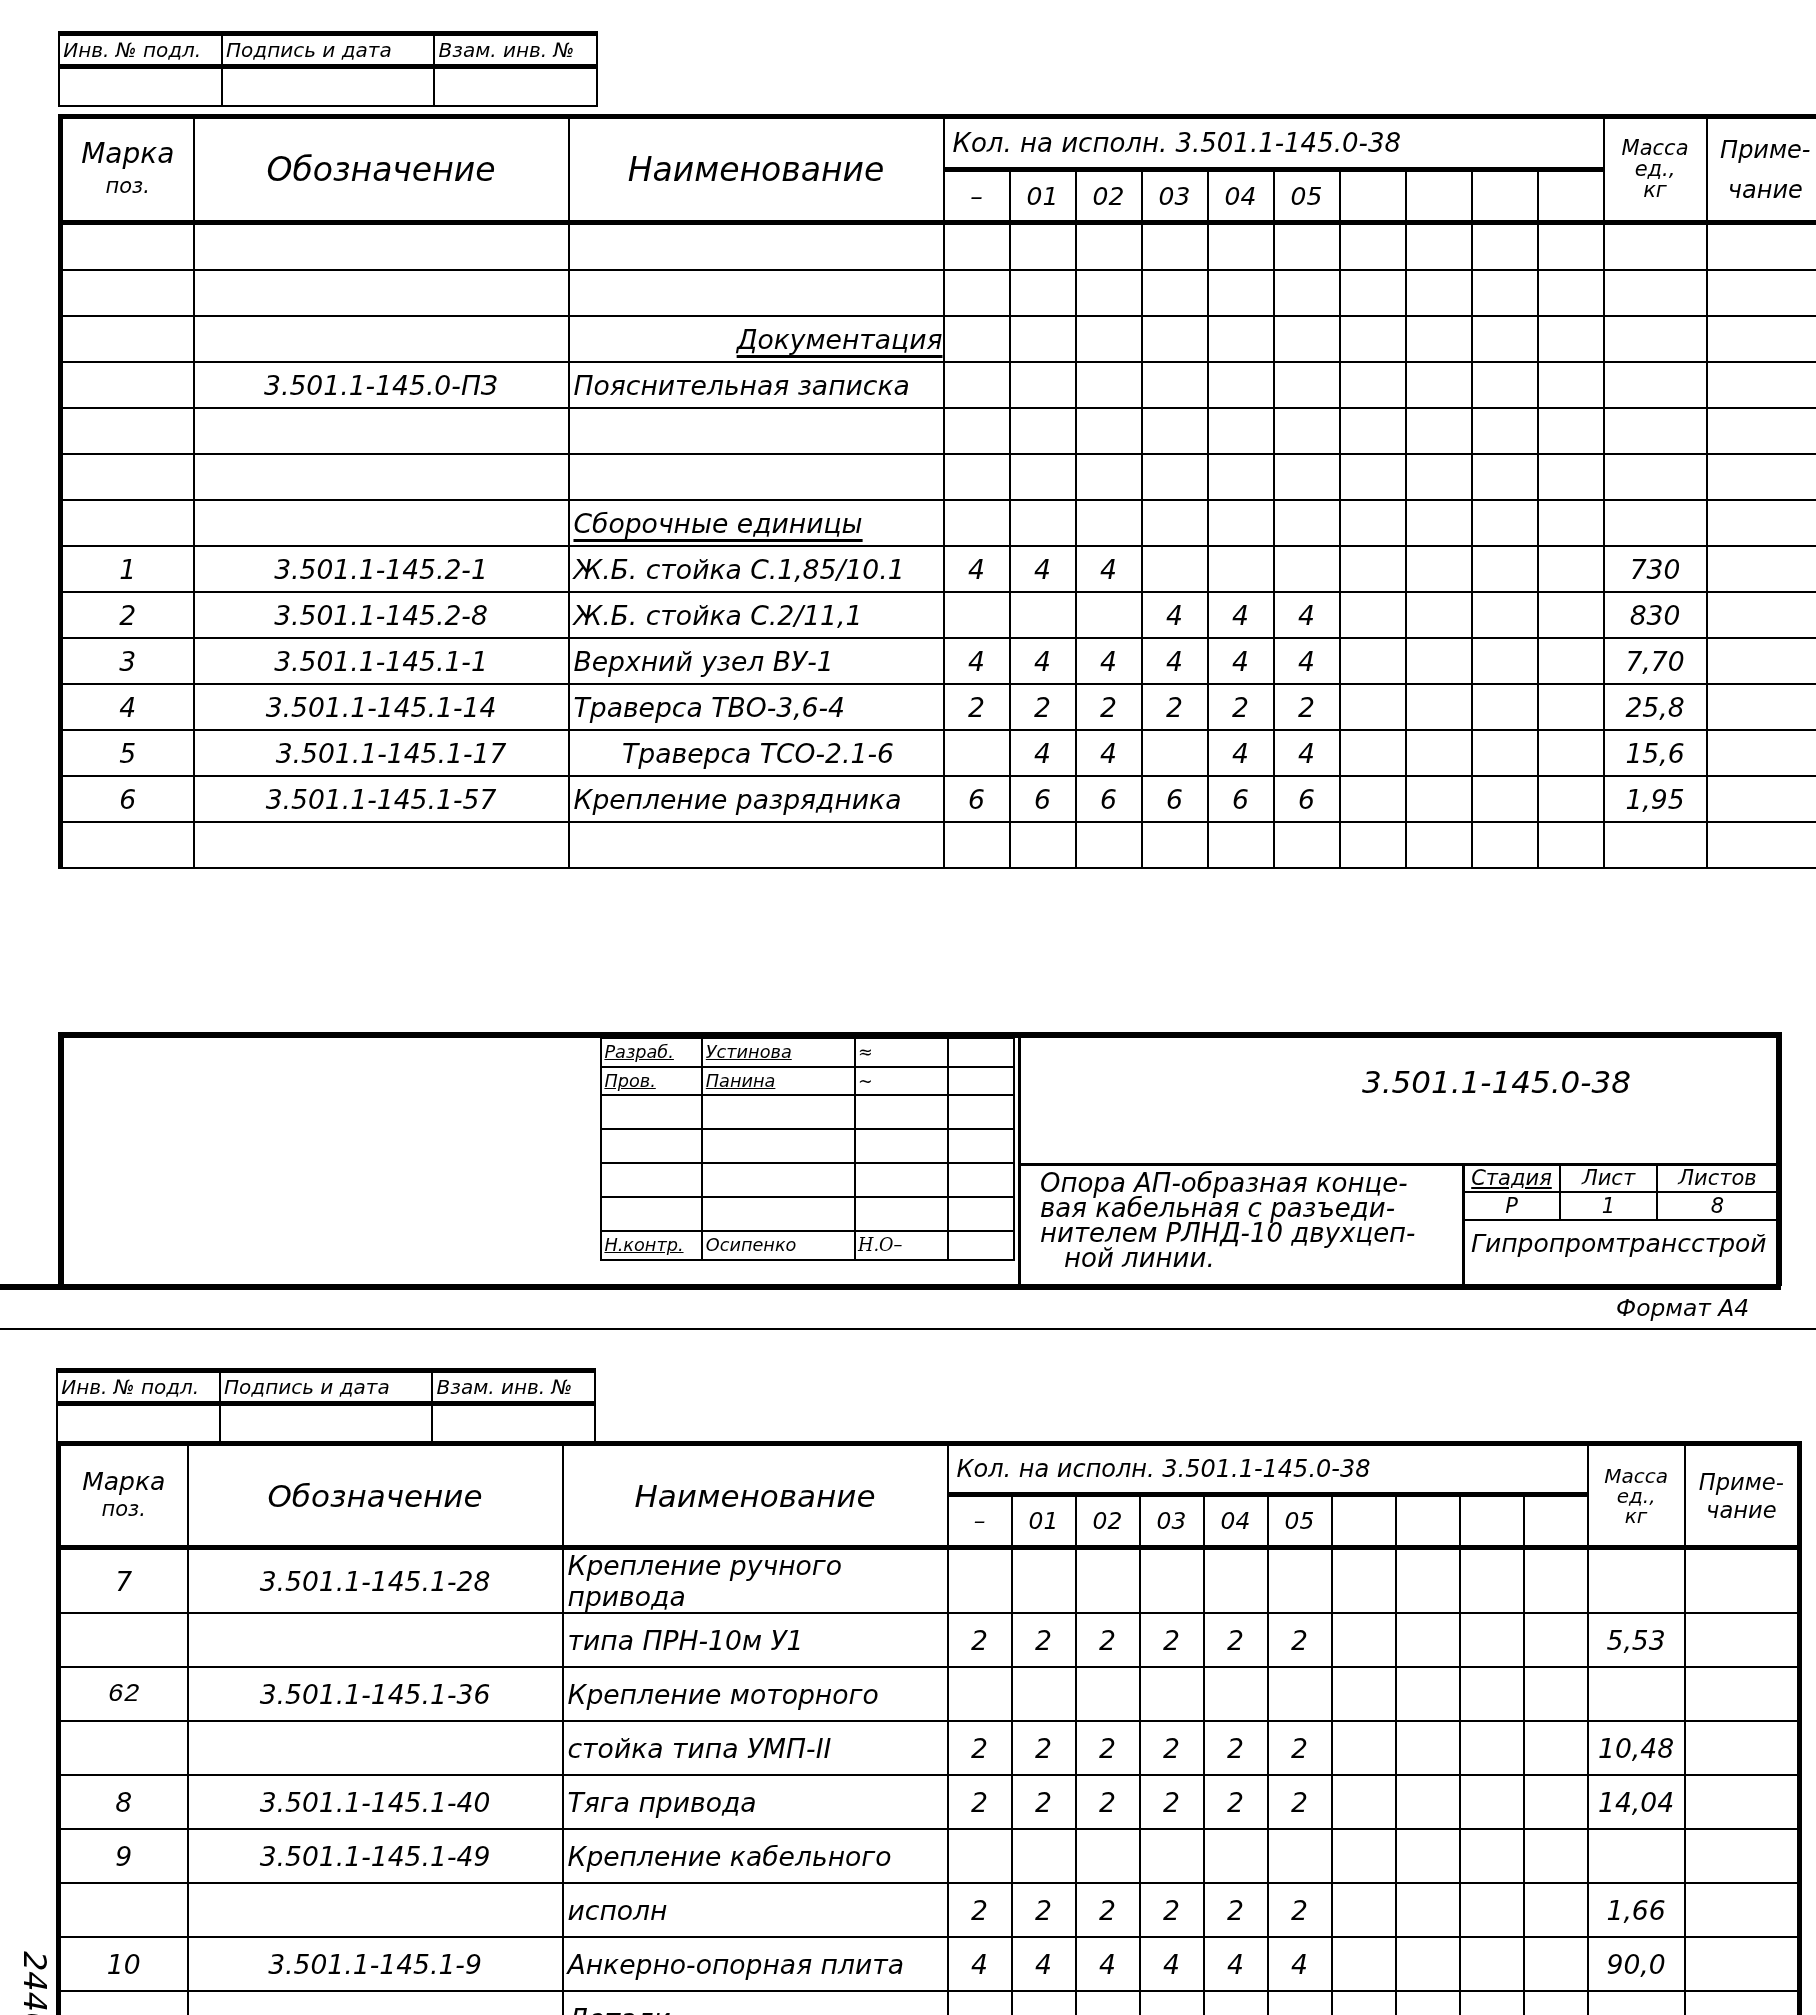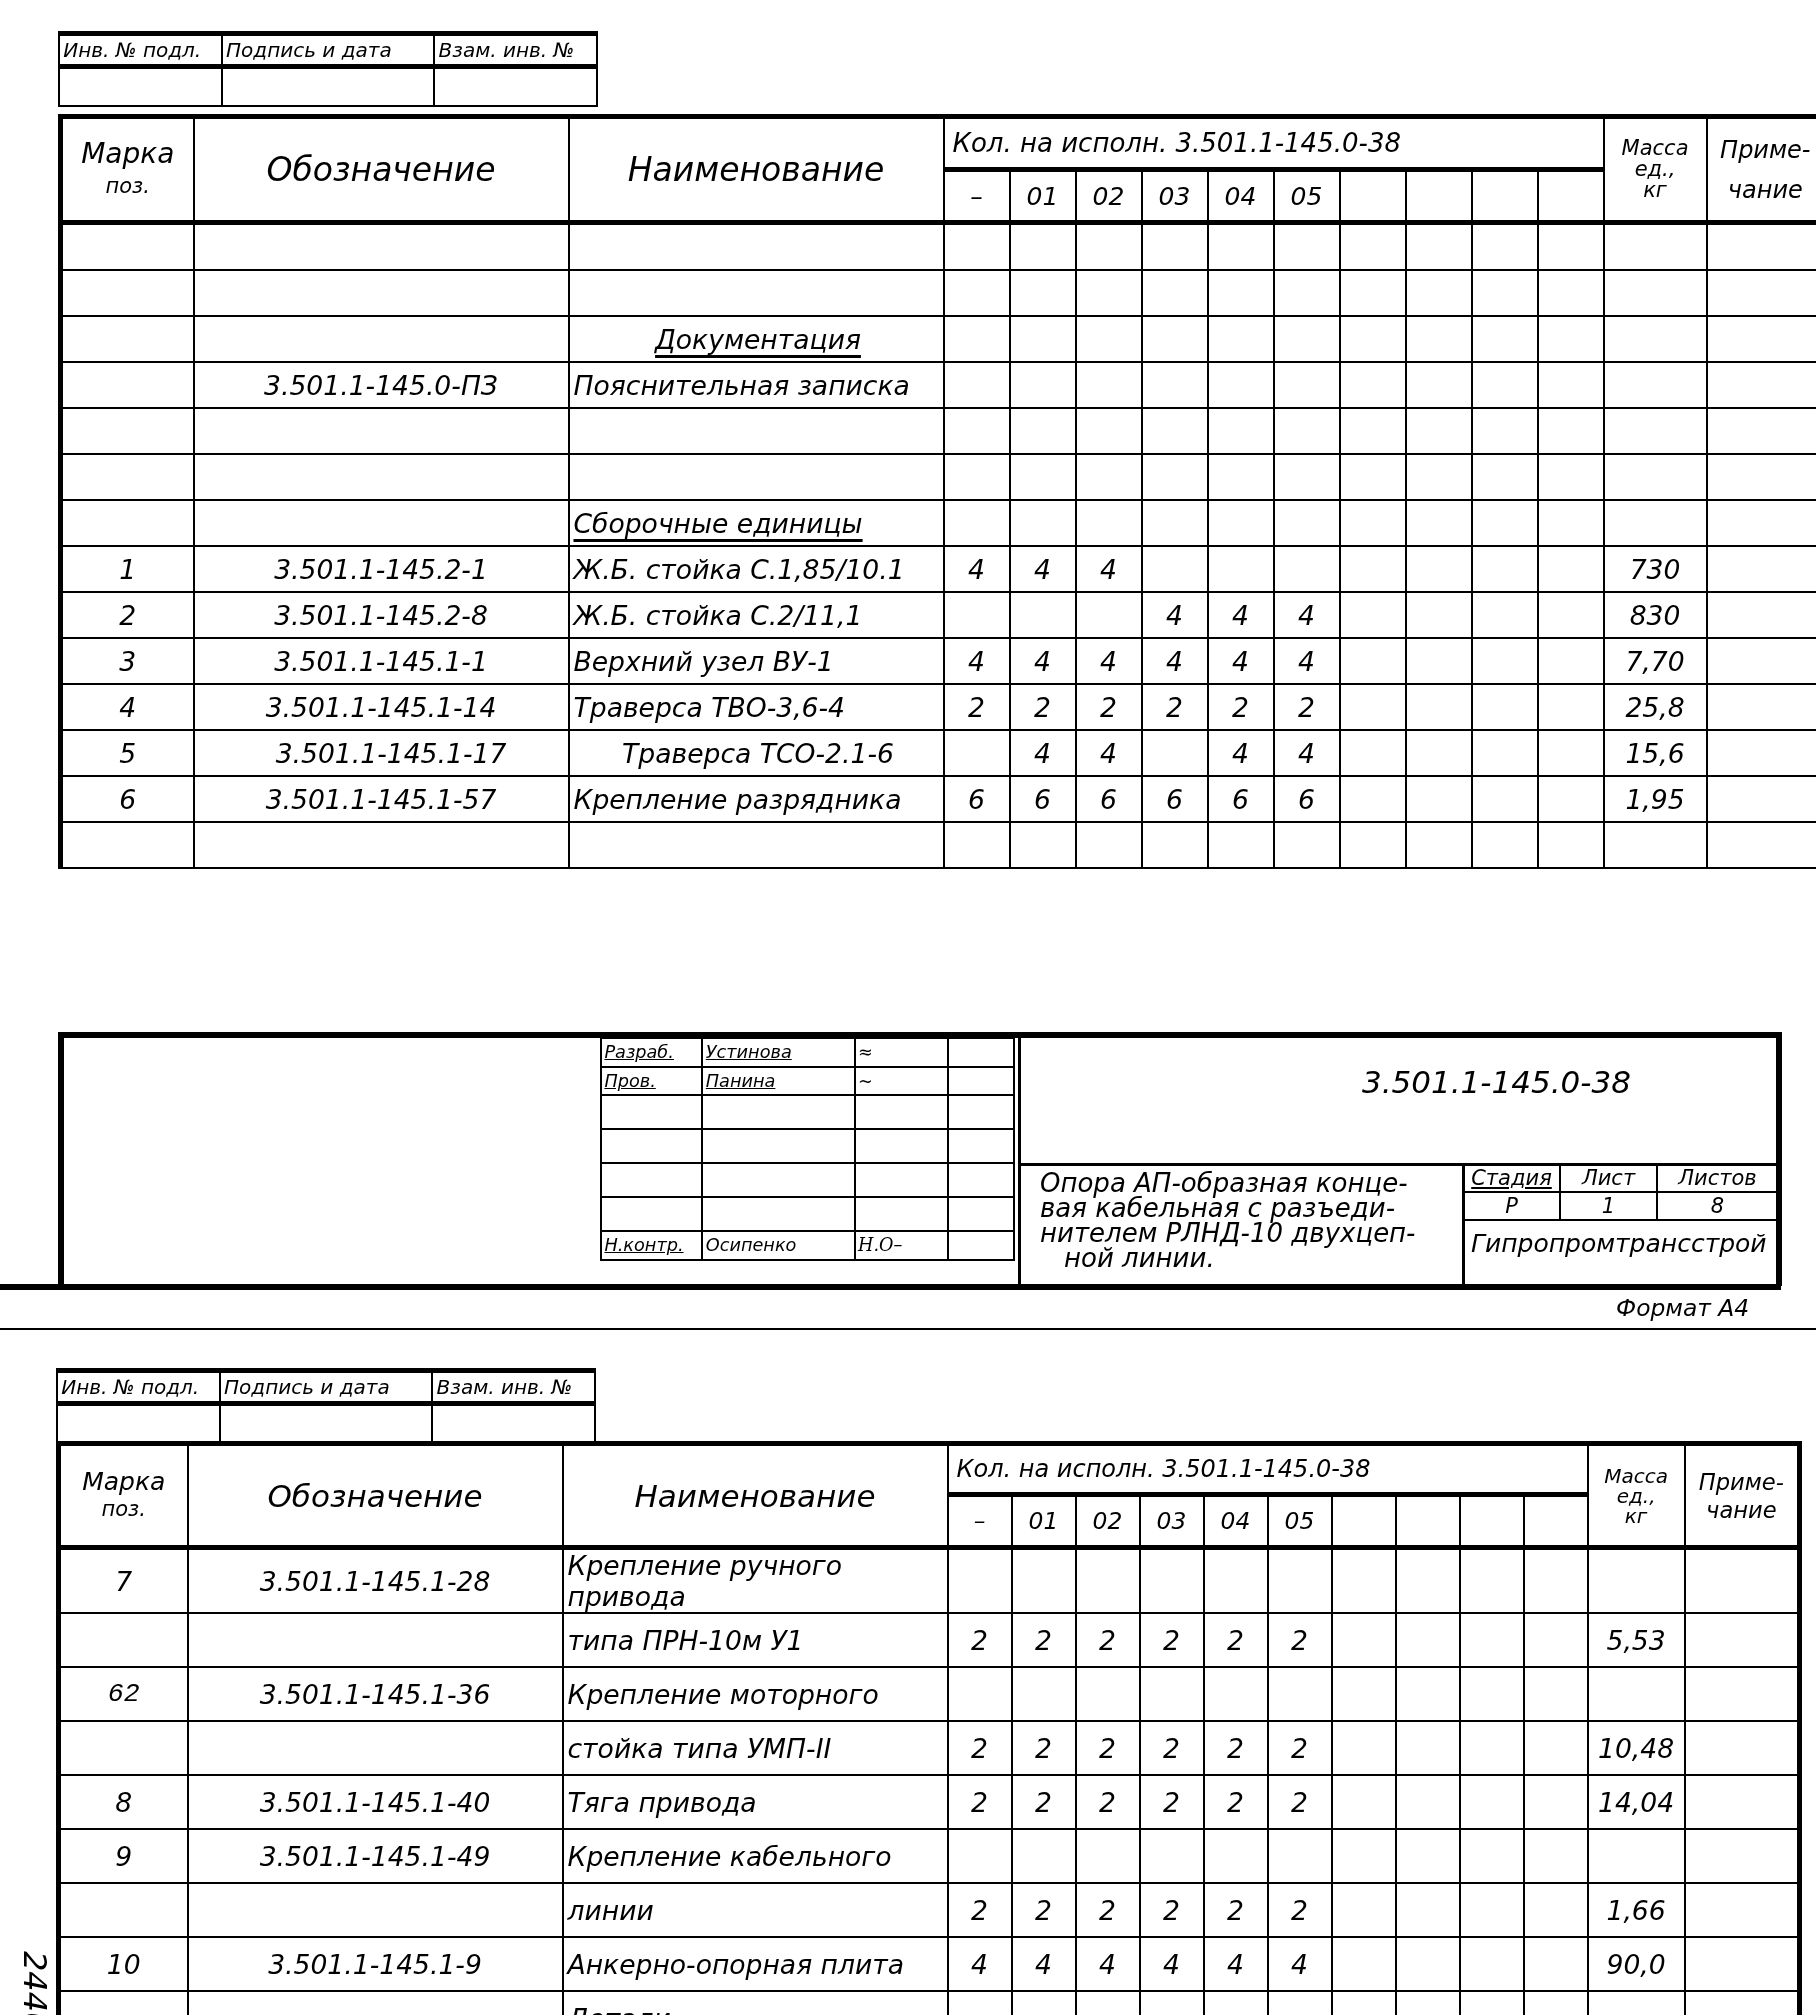--- a/index.html
+++ b/index.html
@@ -142,21 +142,21 @@
           <td class="c-qty" style="height: 44px;"></td>
           <td class="c-qty" style="height: 44px;"></td>
           <td class="c-qty" style="height: 44px;"></td>
           <td class="c-qty" style="height: 44px;"></td>
           <td class="c-mass" style="height: 44px;"></td>
           <td class="c-note thick-right" style="height: 44px;"></td>
         </tr>
         <tr>
           <td class="c-mark thick-left" style="height: 44px;"></td>
           <td class="c-code" style="height: 44px;"></td>
-          <td class="c-name" style="height: 44px; text-align: center; padding-left: 8px;"><span class="section">Документация</span></td>
+          <td class="c-name" style="height: 44px; text-align: right; padding-left: 8px;"><span class="section">Документация</span></td>
           <td class="c-qty" style="height: 44px;"></td>
           <td class="c-qty" style="height: 44px;"></td>
           <td class="c-qty" style="height: 44px;"></td>
           <td class="c-qty" style="height: 44px;"></td>
           <td class="c-qty" style="height: 44px;"></td>
           <td class="c-qty" style="height: 44px;"></td>
           <td class="c-qty" style="height: 44px;"></td>
           <td class="c-qty" style="height: 44px;"></td>
           <td class="c-qty" style="height: 44px;"></td>
           <td class="c-qty" style="height: 44px;"></td>
@@ -603,21 +603,21 @@
           <td class="c-qty" style="height: 52px;"></td>
           <td class="c-qty" style="height: 52px;"></td>
           <td class="c-qty" style="height: 52px;"></td>
           <td class="c-qty" style="height: 52px;"></td>
           <td class="c-mass" style="height: 52px;"></td>
           <td class="c-note thick-right" style="height: 52px;"></td>
         </tr>
         <tr>
           <td class="c-mark thick-left" style="height: 52px;"></td>
           <td class="c-code" style="height: 52px;"></td>
-          <td class="c-name" style="height: 52px;">линии</td>
+          <td class="c-name" style="height: 52px;">исполн</td>
           <td class="c-qty" style="height: 52px;">2</td>
           <td class="c-qty" style="height: 52px;">2</td>
           <td class="c-qty" style="height: 52px;">2</td>
           <td class="c-qty" style="height: 52px;">2</td>
           <td class="c-qty" style="height: 52px;">2</td>
           <td class="c-qty" style="height: 52px;">2</td>
           <td class="c-qty" style="height: 52px;"></td>
           <td class="c-qty" style="height: 52px;"></td>
           <td class="c-qty" style="height: 52px;"></td>
           <td class="c-qty" style="height: 52px;"></td>

